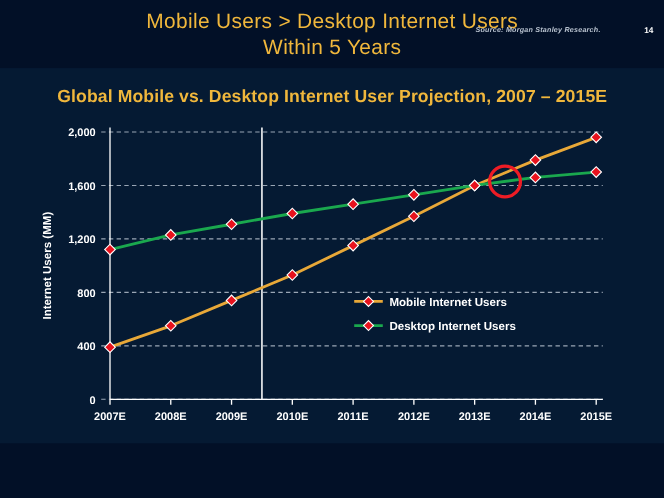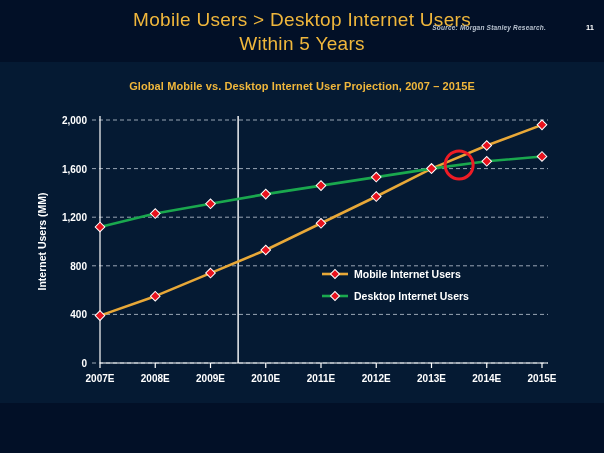--- a/index.html
+++ b/index.html
@@ -43,21 +43,21 @@
     left: 0; top: 62px;
     width: 604px; height: 341px;
     background: #051a33;
   }
   #chart-subtitle {
     position: absolute;
     left: 0; top: 18px;
     width: 604px;
     text-align: center;
     color: #f0b73c;
-    font-size: 11px;
+    font-size: 16px;
     font-weight: bold;
     letter-spacing: 0.1px;
   }
   #plot-wrap {
     position: absolute;
     left: 0; top: 0;
     width: 604px; height: 341px;
   }
   svg#plot {
     position: absolute;
@@ -243,15 +243,15 @@
               <text x="354" y="238" class="legend-text">Desktop Internet Users</text>
             </g>
           </g>
         <text id="ylabel" class="axis-label-text" transform="rotate(-90 46 179.5)" x="46" y="179.5" text-anchor="middle">Internet Users (MM)</text>
       </svg>
     </div>
   </div>
 
   <div id="footer-band"></div>
   <div id="source-note">Source: Morgan Stanley Research.</div>
-  <div id="page-number">11</div>
+  <div id="page-number">14</div>
 
 </div>
 
 </body></html>

